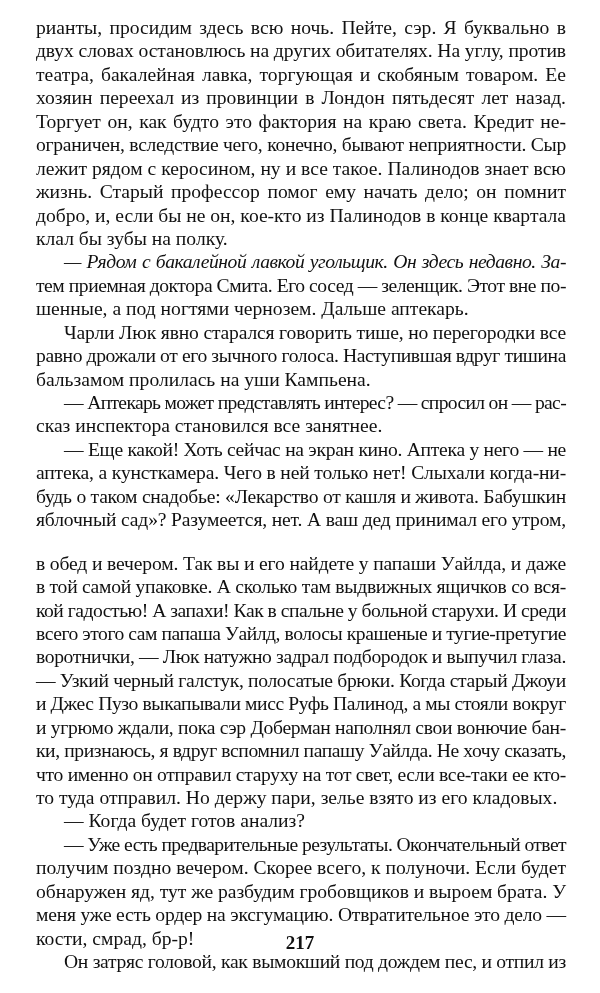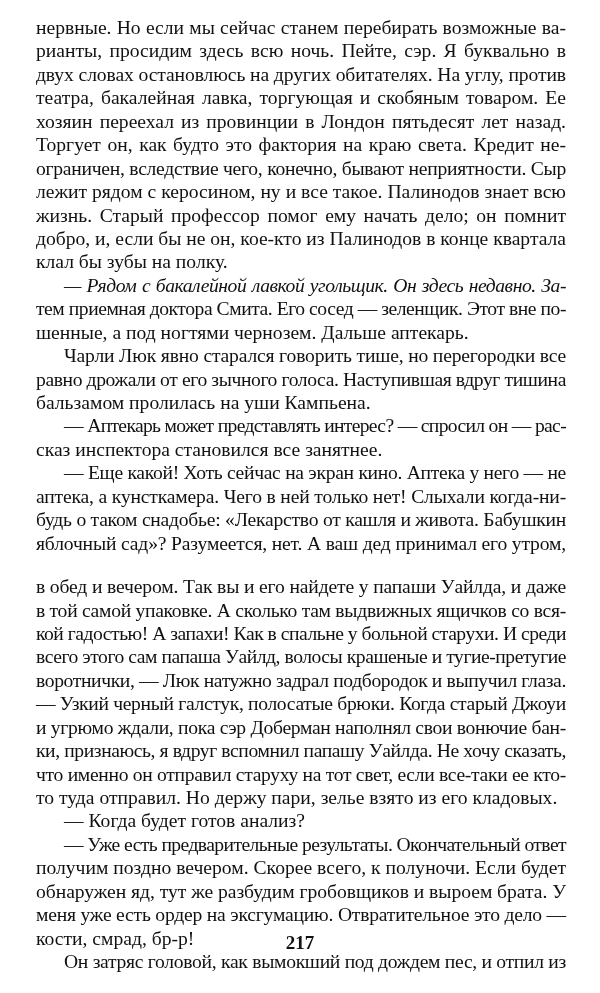--- a/index.html
+++ b/index.html
@@ -34,21 +34,20 @@
       font-family: "Liberation Serif", "DejaVu Serif", serif;
       font-size: 19px;
       font-weight: bold;
       color: #111111;
     }
   </style>
 </head>
 <body>
 
 <div class="page">
-  <span class="line">нервные. Но если мы сейчас станем перебирать возможные ва-</span>
   <span class="line">рианты, просидим здесь всю ночь. Пейте, сэр. Я буквально в</span>
   <span class="line" style="letter-spacing: -0.0986168px;">двух словах остановлюсь на других обитателях. На углу, против</span>
   <span class="line">театра, бакалейная лавка, торгующая и скобяным товаром. Ее</span>
   <span class="line">хозяин переехал из провинции в Лондон пятьдесят лет назад.</span>
   <span class="line">Торгует он, как будто это фактория на краю света. Кредит не-</span>
   <span class="line" style="letter-spacing: -0.261014px;">ограничен, вследствие чего, конечно, бывают неприятности. Сыр</span>
   <span class="line">лежит рядом с керосином, ну и все такое. Палинодов знает всю</span>
   <span class="line">жизнь. Старый профессор помог ему начать дело; он помнит</span>
   <span class="line" style="letter-spacing: -0.0108367px;">добро, и, если бы не он, кое-кто из Палинодов в конце квартала</span>
   <span class="line last">клал бы зубы на полку.</span>
@@ -63,20 +62,21 @@
   <span class="line indent" style="letter-spacing: -0.291218px;">— Еще какой! Хоть сейчас на экран кино. Аптека у него — не</span>
   <span class="line" style="letter-spacing: -0.167907px;">аптека, а кунсткамера. Чего в ней только нет! Слыхали когда-ни-</span>
   <span class="line" style="letter-spacing: -0.240266px;">будь о таком снадобье: «Лекарство от кашля и живота. Бабушкин</span>
   <span class="line" style="letter-spacing: -0.158811px;">яблочный сад»? Разумеется, нет. А ваш дед принимал его утром,</span>
   <span class="line" style="letter-spacing: -0.144909px; margin-top: 20px;">в обед и вечером. Так вы и его найдете у папаши Уайлда, и даже</span>
   <span class="line" style="letter-spacing: -0.280994px;">в той самой упаковке. А сколько там выдвижных ящичков со вся-</span>
   <span class="line" style="letter-spacing: -0.478516px;">кой гадостью! А запахи! Как в спальне у больной старухи. И среди</span>
   <span class="line" style="letter-spacing: -0.453881px;">всего этого сам папаша Уайлд, волосы крашеные и тугие-претугие</span>
   <span class="line" style="letter-spacing: -0.364844px;">воротнички, — Люк натужно задрал подбородок и выпучил глаза.</span>
   <span class="line" style="letter-spacing: -0.330508px;">— Узкий черный галстук, полосатые брюки. Когда старый Джоуи</span>
+  <span class="line" style="letter-spacing: -0.382812px;">и Джес Пузо выкапывали мисс Руфь Палинод, а мы стояли вокруг</span>
   <span class="line" style="letter-spacing: -0.304688px;">и угрюмо ждали, пока сэр Доберман наполнял свои вонючие бан-</span>
   <span class="line" style="letter-spacing: -0.397321px;">ки, признаюсь, я вдруг вспомнил папашу Уайлда. Не хочу сказать,</span>
   <span class="line" style="letter-spacing: -0.304327px;">что именно он отправил старуху на тот свет, если все-таки ее кто-</span>
   <span class="line last">то туда отправил. Но держу пари, зелье взято из его кладовых.</span>
   <span class="line indent last">— Когда будет готов анализ?</span>
   <span class="line indent" style="letter-spacing: -0.58055px;">— Уже есть предварительные результаты. Окончательный ответ</span>
   <span class="line">получим поздно вечером. Скорее всего, к полуночи. Если будет</span>
   <span class="line" style="letter-spacing: -0.0309852px;">обнаружен яд, тут же разбудим гробовщиков и выроем брата. У</span>
   <span class="line" style="letter-spacing: -0.204687px;">меня уже есть ордер на эксгумацию. Отвратительное это дело —</span>
   <span class="line last">кости, смрад, бр-р!</span>

